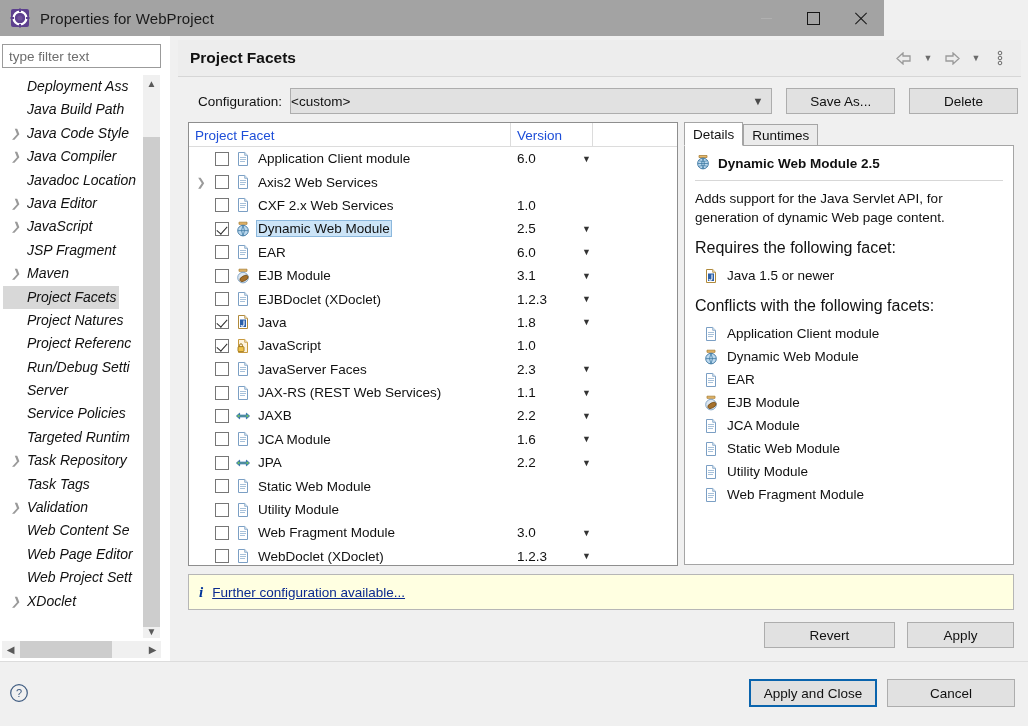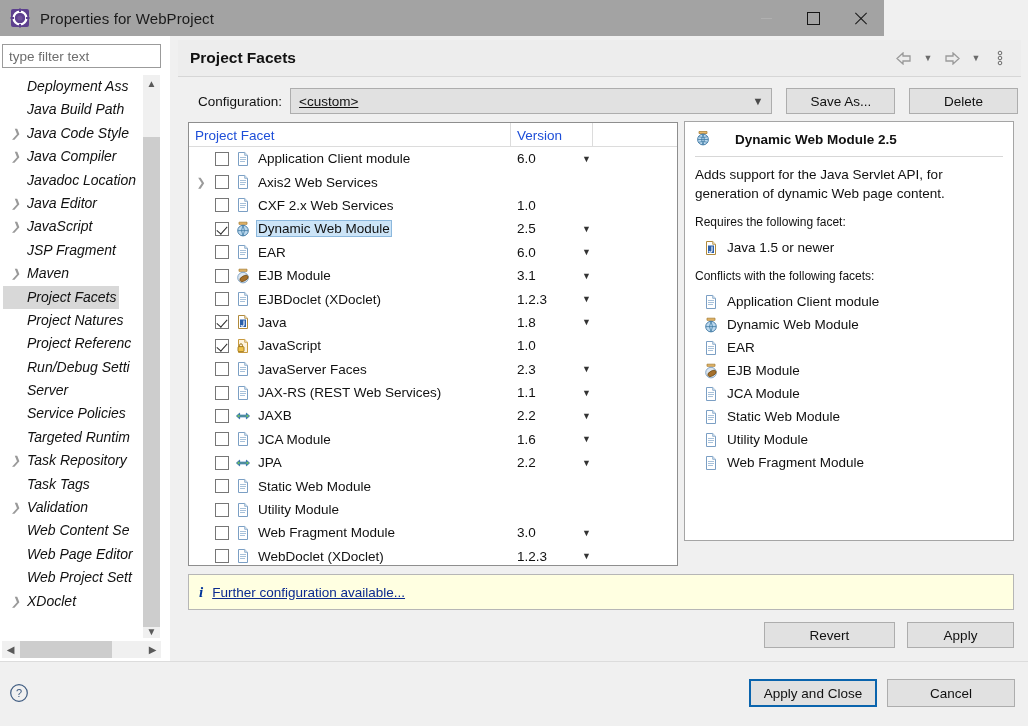--- a/index.html
+++ b/index.html
@@ -126,22 +126,22 @@
   .caret { font-size: 9px; color: #6b6b6b; }
 
   
   .cfg-row {
     position: absolute; left: 14px; top: 52px; width: 1000px; height: 26px;
     display: flex; align-items: center;
   }
   .cfg-label { font-size: 13.5px; margin-right: 8px; }
   .cfg-combo {
     width: 492px; height: 26px; background: #e1e1e1; border: 1px solid #adadad;
-    display: flex; align-items: center; padding-left: 8px; font-size: 13.5px;
-    position: relative; color: #111; text-decoration: underline;
+    display: flex; align-items: center; padding-left: 0; font-size: 13.5px;
+    position: relative; color: #111;
   }
   .cfg-combo .chev {
     position: absolute; right: 8px; color: #4b4b4b; font-size: 11px;
   }
   .btn {
     background: #e1e1e1; border: 1px solid #adadad; height: 26px;
     font-family: "Liberation Sans", sans-serif; font-size: 13.5px;
     color: #111; display: flex; align-items: center; justify-content: center;
     cursor: default;
   }
@@ -210,27 +210,27 @@
     background: #fff; border: 1px solid #a5a5a5; border-bottom: 1px solid #fff;
     position: relative; z-index: 2; height: 24px;
   }
   .tab.inactive {
     background: #ebebeb; border: 1px solid #a5a5a5; border-bottom-color: #a5a5a5;
   }
   .det-body {
     border: 1px solid #a5a5a5; background: #fff; height: 420px;
     margin-top: -1px; padding: 8px 10px; overflow: hidden; position: relative;
   }
-  .det-title-row { display: flex; align-items: center; gap: 24px; }
+  .det-title-row { display: flex; align-items: center; gap: 7px; }
   .det-title {
     font-size: 13.5px; font-weight: bold; color: #111;
   }
   .det-hr { border-top: 1px solid #d7d7d7; margin: 7px 0 8px 0; }
   .det-p { font-size: 13.5px; line-height: 19px; color: #111; margin: 0 0 12px 0; }
-  .det-sub { font-size: 12px; color: #111; margin: 0 0 7px 0; }
+  .det-sub { font-size: 16px; color: #111; margin: 0 0 7px 0; }
   .det-li {
     display: flex; align-items: center; gap: 8px; height: 23px;
     font-size: 13.5px; color: #111; padding-left: 8px;
   }
 
   
   .infobar {
     position: absolute; left: 188px; top: 574px; width: 826px; height: 36px;
     background: #ffffe1; border: 1px solid #b6b6b6;
     display: flex; align-items: center; padding-left: 10px;
@@ -565,20 +565,24 @@
             <path d="M5 6.5 h6 M5 8.5 h6 M5 10.5 h5" stroke="#9dbad6" stroke-width=".9"></path>
           </svg></span>
         <span class="fname">WebDoclet (XDoclet)</span>
         <span class="fver">1.2.3</span>
         <span class="vcaret">▼</span>
       </div>
     </div>
 </div>
 
 <div class="details">
+  <div class="tabs" id="detail-tabs">
+      <div class="tab active">Details</div>
+      <div class="tab inactive">Runtimes</div>
+    </div>
   <div class="det-body">
     <div class="det-title-row">
       <span>
         <svg width="16" height="16" viewBox="0 0 16 16">
           <path d="M4 1.5 h8 v2 h-8 z" fill="#e8b96a" stroke="#a8803a" stroke-width=".8"></path>
           <circle cx="8" cy="9.5" r="5.4" fill="#bcd9ef" stroke="#4a7fa8" stroke-width="1"></circle>
           <path d="M2.7 9.5 h10.6 M8 4.1 q3 5.4 0 10.8 M8 4.1 q-3 5.4 0 10.8" fill="none" stroke="#3f7ba3" stroke-width=".8"></path>
           <path d="M3.4 6.6 q4.6 2.3 9.2 0 M3.4 12.4 q4.6 -2.3 9.2 0" fill="none" stroke="#3f7ba3" stroke-width=".7"></path>
         </svg>
       </span>

